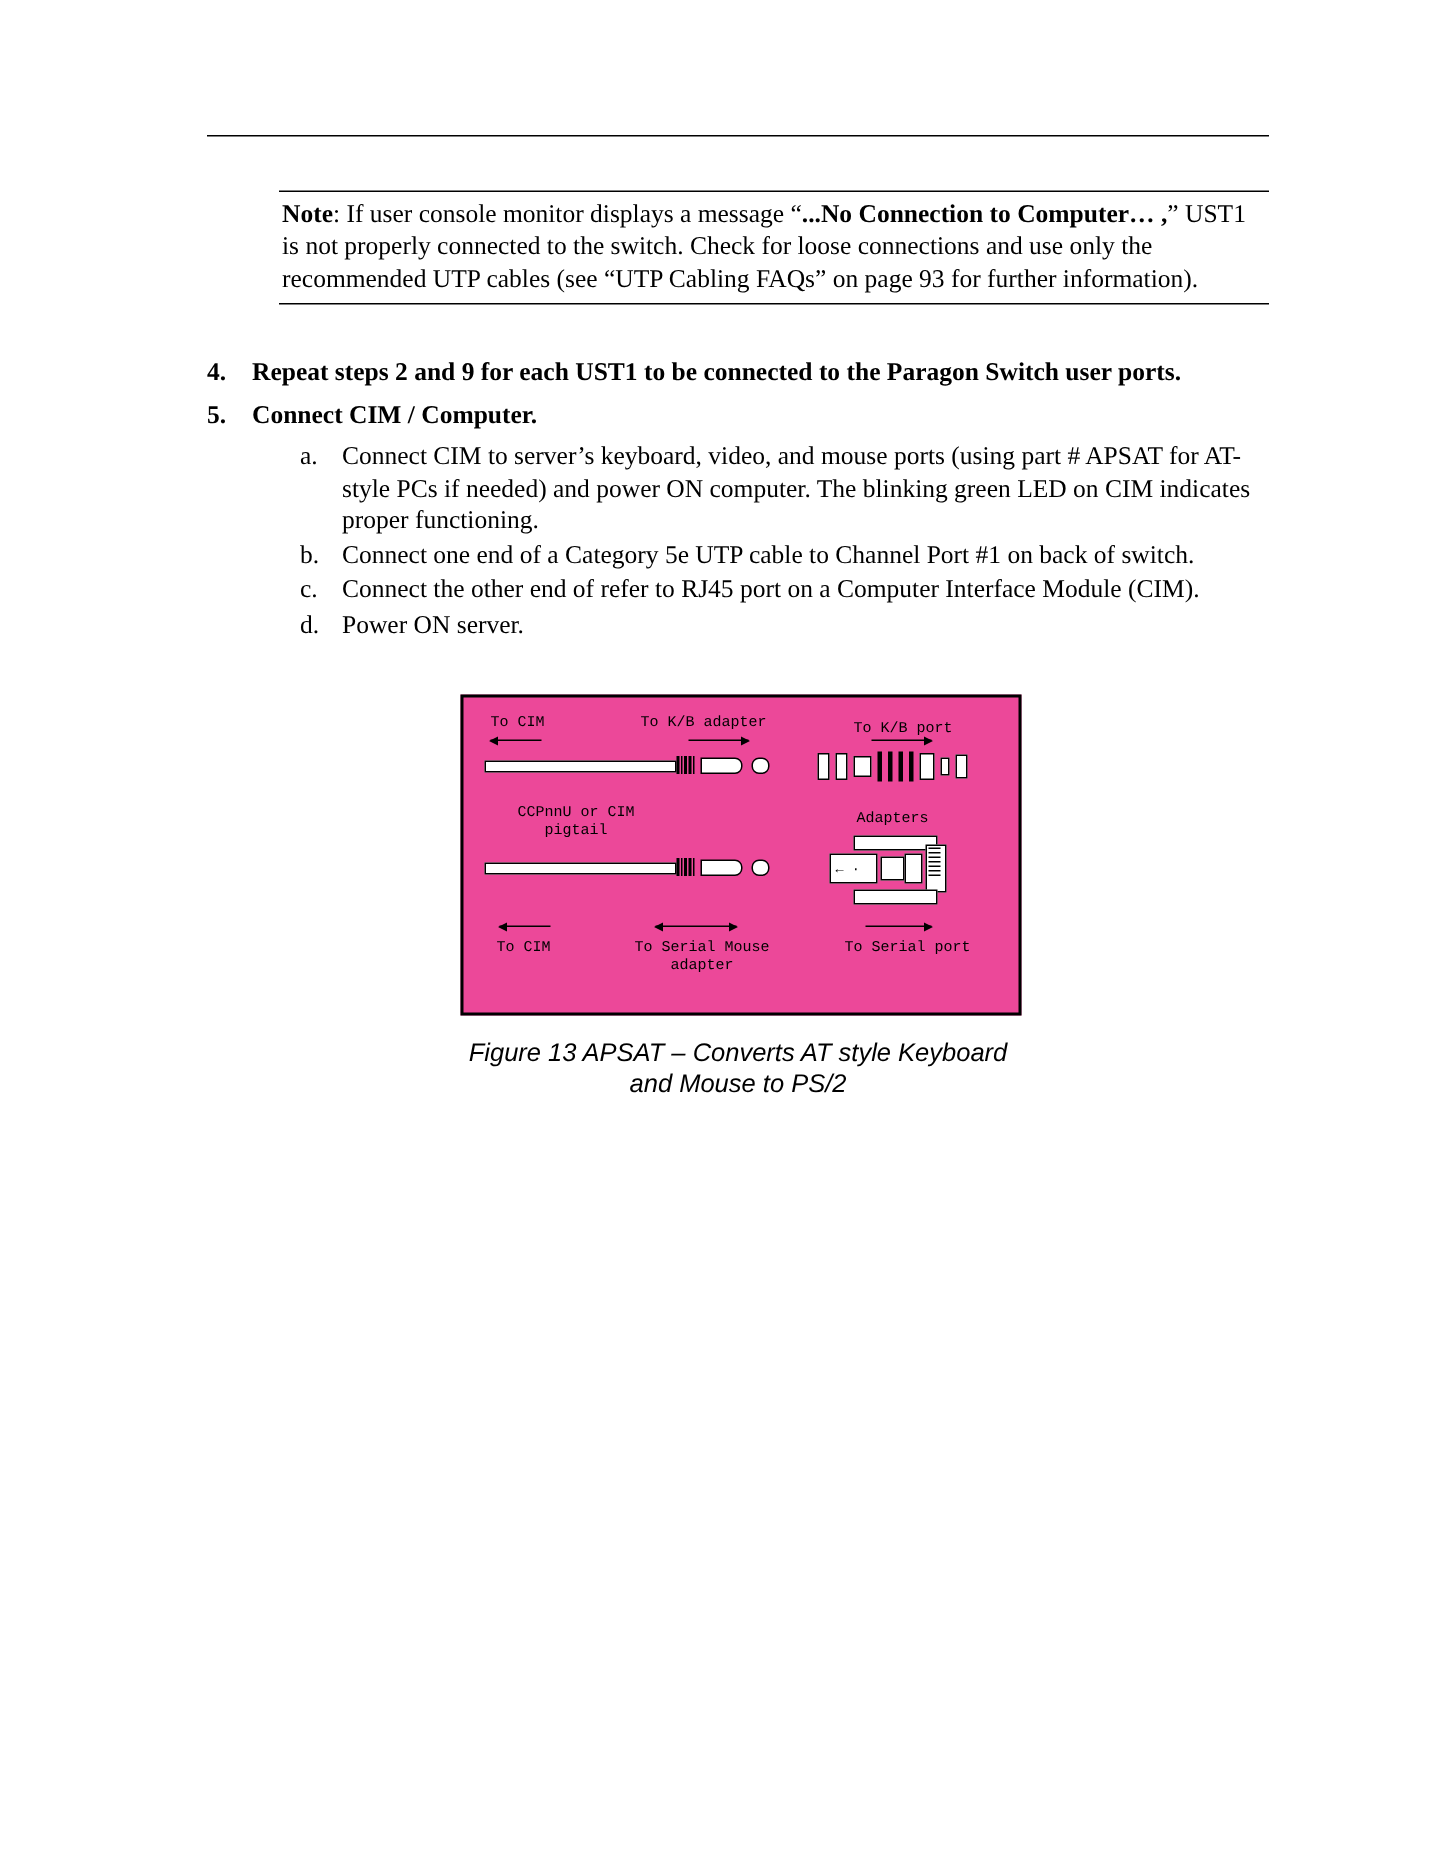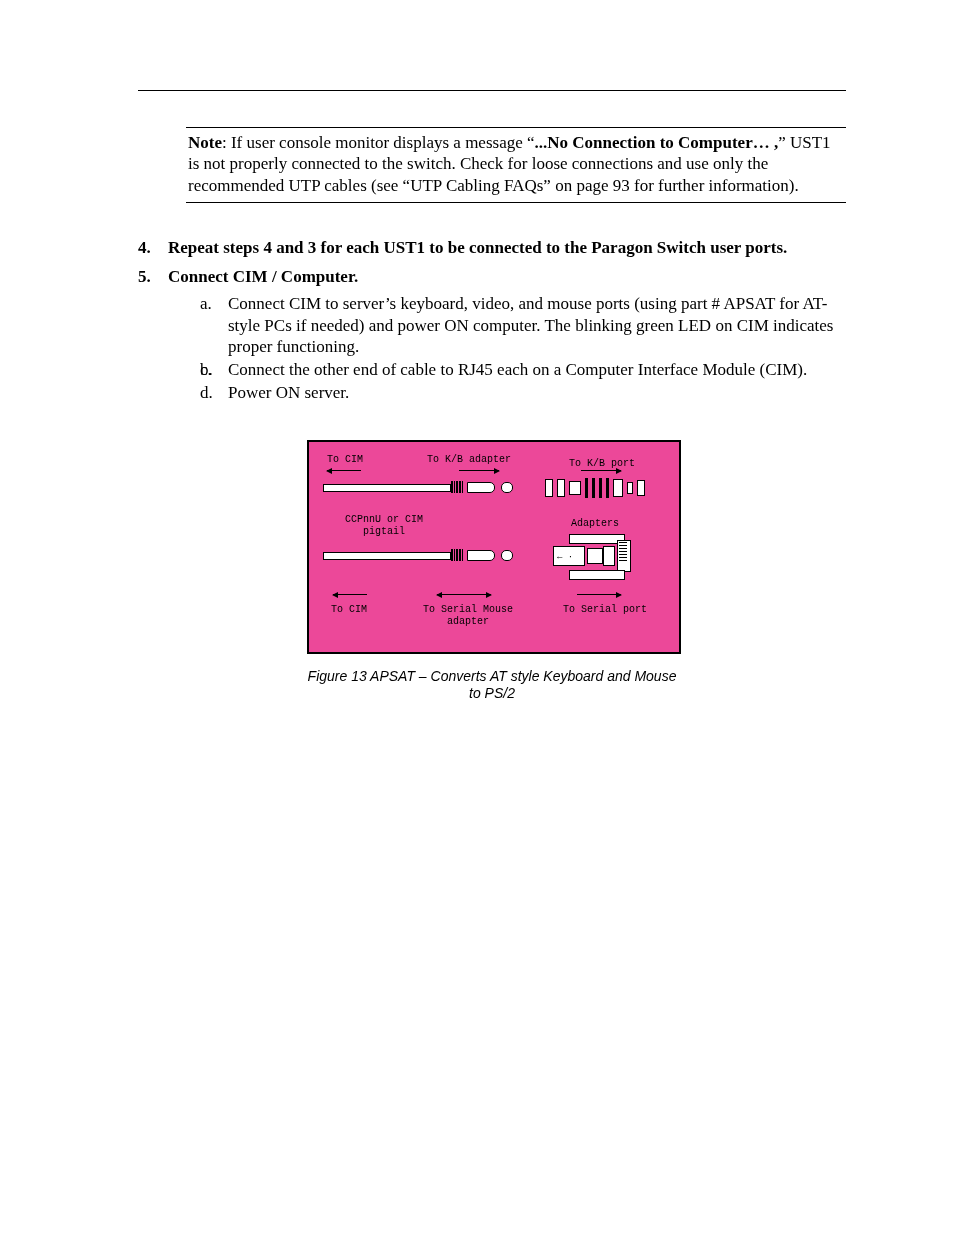--- a/index.html
+++ b/index.html
@@ -94,57 +94,58 @@
   }
   .bars { position: absolute; display: flex; gap: 1.2px; align-items: center; }
   .bars span { display:block; width:1.5px; height:12px; background:#000; }
   .kb-port { position: absolute; display:flex; align-items:center; gap:4px; }
   .kb-port .seg { border:1px solid #000; background:#fff; }
   .adp-box { position:absolute; border:1px solid #000; background:#fff; }
   .caption {
     text-align: center;
     font-style: italic;
     font-family: Arial, sans-serif;
-    font-size: 14px;
+    font-size: 17px;
     margin: 14px 0 22px 0;
   }
   b { font-weight: bold; }
 </style>
 </head>
 <body>
 
 <div class="page">
   <hr class="top-rule">
 
   <div class="note-box">
     <p>
       <b>Note</b><span>:  If user console monitor displays a message “</span><b>...No Connection to Computer… ,</b><span>” UST1 is not properly connected to the switch.  Check for loose connections and use only the recommended UTP cables (see “UTP Cabling FAQs” on page 93 for further information).</span>
     </p>
   </div>
 
   <ol class="main">
     <li>
       <span class="num">4.</span>
-      <span>Repeat steps 4 and 3 for each UST1 to be connected to the Paragon Switch user ports.</span>
+      <span>Repeat steps 2 and 9 for each UST1 to be connected to the Paragon Switch user ports.</span>
     </li>
     <li>
       <span class="num">5.</span>
       <span>Connect CIM / Computer.</span>
 
       <ol class="sub">
         <li>
           <span class="al">a.</span>
           <span>Connect CIM to server’s keyboard, video, and mouse ports (using part # APSAT for AT-style PCs if needed) and power ON computer.  The blinking green LED on CIM indicates proper functioning.</span>
         </li>
         <li>
           <span class="al">b.</span>
+          <span>Connect one end of a Category 5e UTP cable to Channel Port #1 on back of switch.</span>
         </li>
         <li>
           <span class="al">c.</span>
-          <span>Connect the other end of cable to RJ45 each on a Computer Interface Module (CIM).</span>
+          <span>Connect the other end of refer to RJ45 port on a Computer Interface Module (CIM).</span>
         </li>
         <li>
           <span class="al">d.</span>
           <span>Power ON server.</span>
         </li>
       </ol>
     </li>
   </ol>
 
   <div class="fig-wrap">

